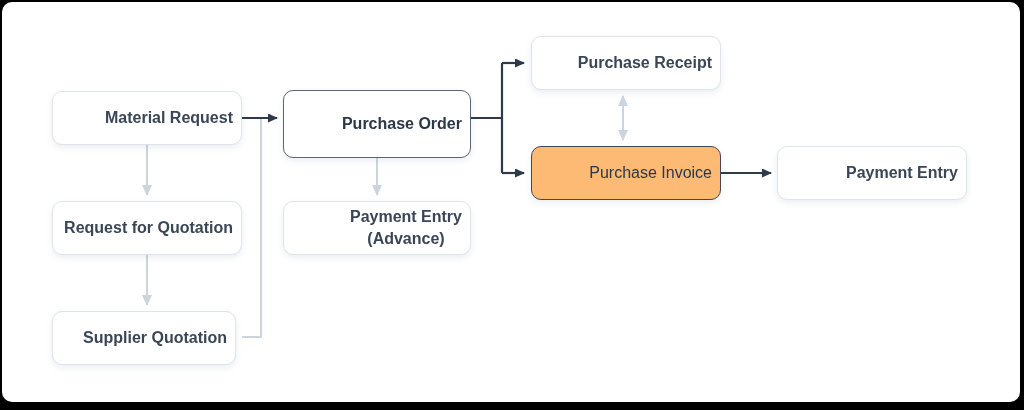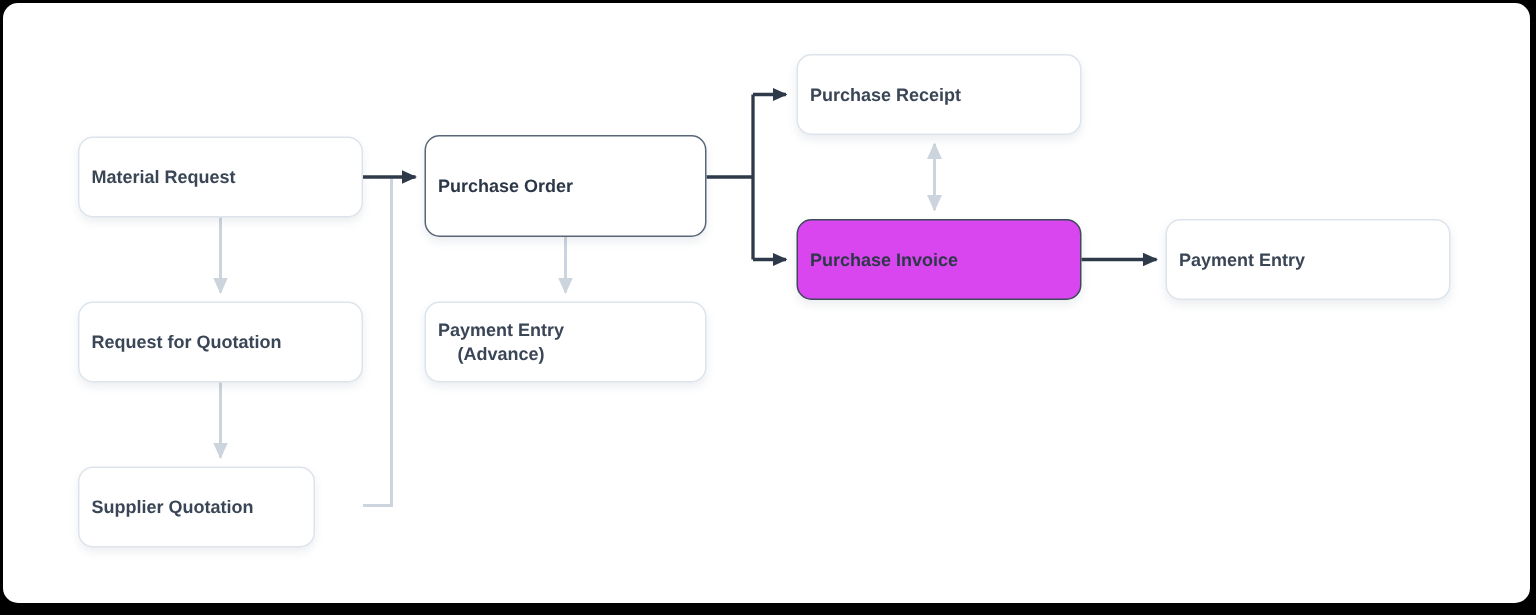--- a/index.html
+++ b/index.html
@@ -13,40 +13,40 @@
   .stage { position: absolute; left: 0; top: 0; width: 1024px; height: 410px; }
   .card {
     position: absolute; left: 2px; top: 2px;
     width: 1018px; height: 400px;
     background: #ffffff;
     border-radius: 10px;
   }
   .edges { position: absolute; left: 0; top: 0; width: 1024px; height: 410px; }
   .node {
     position: absolute;
-    display: flex; align-items: center; justify-content: flex-start;
+    display: flex; align-items: center; justify-content: flex-end;
     background: #ffffff;
     border: 1px solid #dde4eb;
     border-radius: 10px;
     box-shadow: 0 3px 6px rgba(100,116,139,0.12);
     color: #3a4656;
-    font-size: 12px;
+    font-size: 16px;
     font-weight: 600;
     box-sizing: border-box;
   }
   .node--strong {
     border: 1.5px solid #5a6677;
     color: #2c3848;
     font-weight: 700;
   }
   .node--active {
-    background: #d946ef;
+    background: #fdba74;
     border: 1.5px solid #3e4a5b;
     color: #2c3848;
-    font-weight: 700;
+    font-weight: 400;
   }
   .node__label {
     white-space: pre-line;
     text-align: center;
     line-height: 1.35;
     padding: 0 8px;
   }
 </style>
 </head>
 <body>
@@ -81,21 +81,21 @@
   </svg>
 
   <div class="node" style="left:52px; top:201px; width:190px; height:54px">
     <span class="node__label">Request for Quotation</span>
   </div>
 
   <div class="node" style="left:52px; top:91px; width:190px; height:54px">
     <span class="node__label">Material Request</span>
   </div>
 
-  <div class="node" style="left:52px; top:311px; width:158px; height:54px">
+  <div class="node" style="left:52px; top:311px; width:184px; height:54px">
     <span class="node__label">Supplier Quotation</span>
   </div>
 
   <div class="node node--strong" style="left:283px; top:90px; width:188px; height:68px">
     <span class="node__label">Purchase Order</span>
   </div>
 
   <div class="node" style="left:283px; top:201px; width:188px; height:54px">
     <span class="node__label">Payment Entry
 (Advance)</span>

